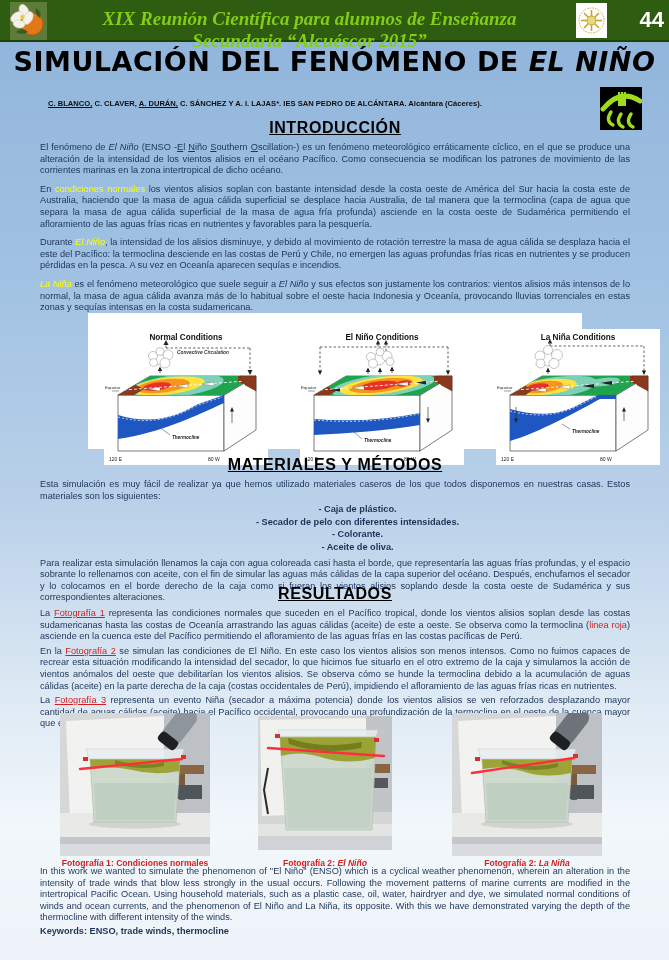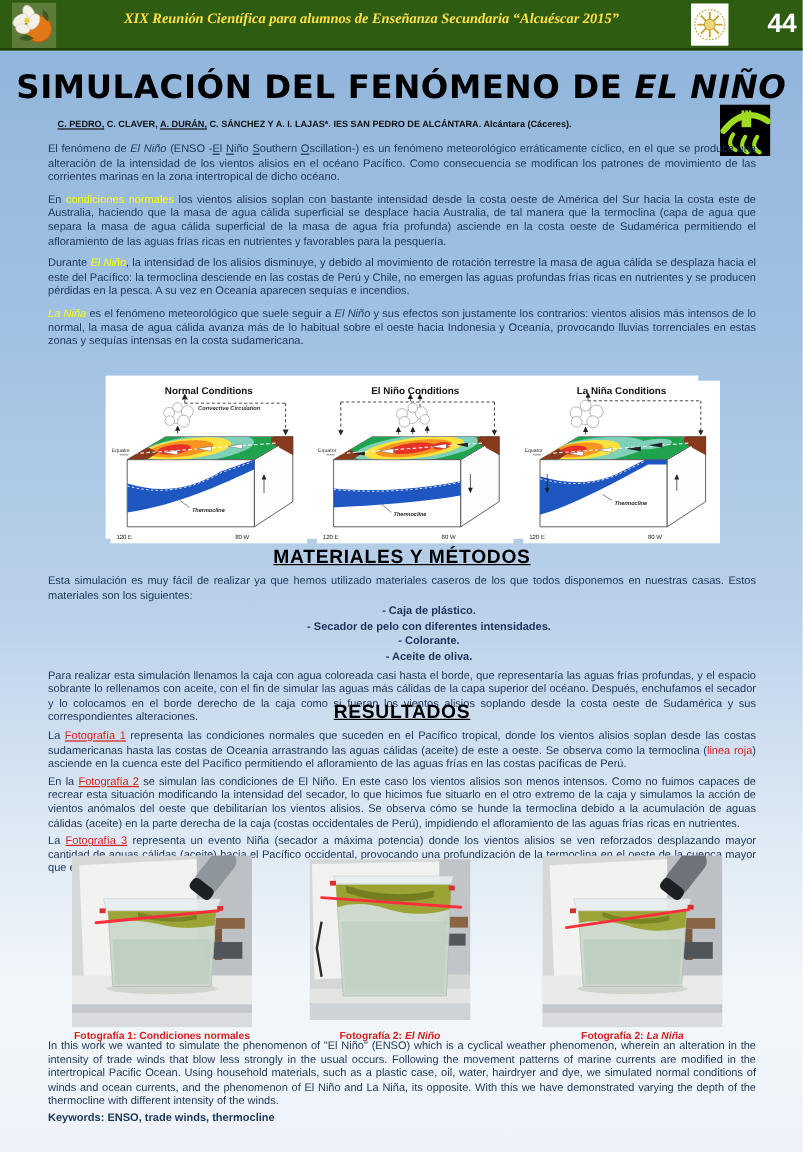--- a/index.html
+++ b/index.html
@@ -2,40 +2,40 @@
 <html><head>
 <meta charset="utf-8">
 <style>
   html,body{margin:0;padding:0;background:#ffffff;}
   .poster{position:relative;width:669px;height:960px;overflow:hidden;
     font-family:"Liberation Sans",sans-serif;
     background:linear-gradient(180deg,#8fb4da 0%,#a0c1e2 28%,#b9d0e9 52%,#dde9f4 72%,#f2f7fb 86%,#edf3f9 100%);}
   
   .banner{position:absolute;top:0;left:0;right:0;height:40px;background:#2e5c10;border-bottom:2px solid #1f4307;}
   .banner-text{position:absolute;top:8px;left:60px;right:110px;text-align:center;
-    font-family:"Liberation Serif",serif;font-style:italic;font-weight:bold;color:#fde047;font-size:12px;}
+    font-family:"Liberation Serif",serif;font-style:italic;font-weight:bold;color:#84cc16;font-size:19px;}
   .logo-left{position:absolute;top:2px;left:10px;width:37px;height:38px;}
   .logo-seal{position:absolute;top:3px;left:576px;width:31px;height:35px;background:#ffffff;}
   .poster-number{position:absolute;top:0px;left:608px;width:56px;height:40px;line-height:40px;
     color:#ffffff;font-size:22px;font-weight:bold;text-align:right;}
   
-  .title{position:absolute;top:46px;left:0;right:0;margin:12px;text-align:center;color:#000;
+  .title{position:absolute;top:46px;left:0;right:0;margin:0;text-align:center;color:#000;
     font-family:"DejaVu Sans",sans-serif;font-weight:bold;font-size:27px;letter-spacing:0.5px;}
   .authors{position:absolute;top:99px;left:48px;width:540px;font-size:7.6px;font-weight:bold;color:#101010;}
   .ies-logo{position:absolute;top:87px;left:600px;width:42px;height:43px;}
   
   .sec{position:absolute;left:40px;width:590px;}
   .sec-heading{margin:0 0 5px 0;text-align:center;font-size:16px;font-weight:bold;color:#000;
     text-decoration:underline;letter-spacing:0.6px;}
   .para{margin:0 0 7px 0;font-size:9.2px;line-height:1.26;font-weight:normal;color:#1c3459;text-align:justify;}
   .mat-item{margin:0 0 1px 45px;font-size:9.2px;line-height:1.26;font-weight:bold;color:#1c3459;text-align:center;}
   .i{font-style:italic}.u{text-decoration:underline}.hl{color:#ffff00}.red{color:#d41f1f}
   
   .figures{position:absolute;top:313px;left:88px;width:494px;height:136px;background:#ffffff;display:flex;}
-  .figures figure{margin:0;padding:4px;width:164px;height:136px;}
+  .figures figure{margin:0;padding:16px;width:164px;height:136px;}
   
   .photo{position:absolute;}
   .caption{position:absolute;top:858px;font-size:8.6px;font-weight:bold;color:#d41f1f;text-align:center;}
   
   .keywords{margin:2px 0 0 0;font-size:9.2px;font-weight:bold;color:#1c3459;}
   svg text{font-family:"Liberation Sans",sans-serif;}
 </style>
 </head>
 <body>
 
@@ -69,38 +69,39 @@
           <line x1="8" y1="10" x2="23" y2="25"></line>
           <line x1="23" y1="10" x2="8" y2="25"></line>
         </g>
         <circle cx="15.5" cy="17.5" r="4.5" fill="#e8d87a" stroke="#b49a28" stroke-width="0.8"></circle>
       </svg>
     </div>
     <div class="poster-number">44</div>
   </header>
 
   <h1 class="title"><span>SIMULACIÓN DEL FENÓMENO DE </span><span class="i">EL NIÑO</span></h1>
-  <div class="authors"><span class="u">C. PEDRO,</span><span> C. CLAVER, </span><span class="u">A. DURÁN,</span><span> C. SÁNCHEZ Y A. I. LAJAS*.  IES SAN PEDRO DE ALCÁNTARA. Alcántara (Cáceres).</span></div>
+  <div class="authors"><span class="u">C. BLANCO,</span><span> C. CLAVER, </span><span class="u">A. DURÁN,</span><span> C. SÁNCHEZ Y A. I. LAJAS*.  IES SAN PEDRO DE ALCÁNTARA. Alcántara (Cáceres).</span></div>
   <div class="ies-logo">
     <svg width="42" height="43" viewBox="0 0 42 43">
       <rect width="42" height="43" fill="#000000"></rect>
       <path d="M3,22 Q20,1 40,14" fill="none" stroke="#9fdc20" stroke-width="5" stroke-linecap="round"></path>
       <rect x="18" y="7" width="8" height="12" fill="#9fdc20"></rect>
       <rect x="18" y="5" width="2.2" height="3" fill="#9fdc20"></rect>
       <rect x="21" y="5" width="2.2" height="3" fill="#9fdc20"></rect>
       <rect x="24" y="5" width="2" height="3" fill="#9fdc20"></rect>
       <g fill="none" stroke="#9fdc20" stroke-width="3.4" stroke-linecap="round">
         <path d="M11,25 q-6,9 2,13"></path>
         <path d="M21,27 q-6,9 2,13"></path>
         <path d="M31,27 q-6,9 2,13"></path>
       </g>
     </svg>
   </div>
 
   <section class="sec" style="top:119px">
+    <h2 class="sec-heading">INTRODUCCIÓN</h2>
     <p class="para"><span>El fenómeno de </span><span class="i">El Niño</span><span> (ENSO -</span><span class="u">E</span><span>l </span><span class="u">N</span><span>iño </span><span class="u">S</span><span>outhern </span><span class="u">O</span><span>scillation-) es un fenómeno meteorológico erráticamente cíclico, en el que se produce una alteración de la intensidad de los vientos alisios en el océano Pacífico. Como consecuencia se modifican los patrones de movimiento de las corrientes marinas en la zona intertropical de dicho océano.</span></p>
     <p class="para"><span>En </span><span class="hl">condiciones normales</span><span> los vientos alisios soplan con bastante intensidad desde la costa oeste de América del Sur hacia la costa este de Australia, haciendo que la masa de agua cálida superficial se desplace hacia Australia, de tal manera que la termoclina (capa de agua que separa la masa de agua cálida superficial de la masa de agua fría profunda) asciende en la costa oeste de Sudamérica permitiendo el afloramiento de las aguas frías ricas en nutrientes y favorables para la pesquería.</span></p>
     <p class="para"><span>Durante </span><span class="hl i">El Niño</span><span>, la intensidad de los alisios disminuye, y debido al movimiento de rotación terrestre la masa de agua cálida se desplaza hacia el este del Pacífico: la termoclina desciende en las costas de Perú y Chile, no emergen las aguas profundas frías ricas en nutrientes y se producen pérdidas en la pesca. A su vez en Oceanía aparecen sequías e incendios.</span></p>
     <p class="para"><span class="hl i">La Niña</span><span> es el fenómeno meteorológico que suele seguir a </span><span class="i">El Niño</span><span> y sus efectos son justamente los contrarios: vientos alisios más intensos de lo normal, la masa de agua cálida avanza más de lo habitual sobre el oeste hacia Indonesia y Oceanía, provocando lluvias torrenciales en estas zonas y sequías intensas en la costa sudamericana.</span></p>
   </section>
 
   <div class="figures">
 
     <figure>
       <svg width="164" height="136" viewBox="0 0 164 136">

